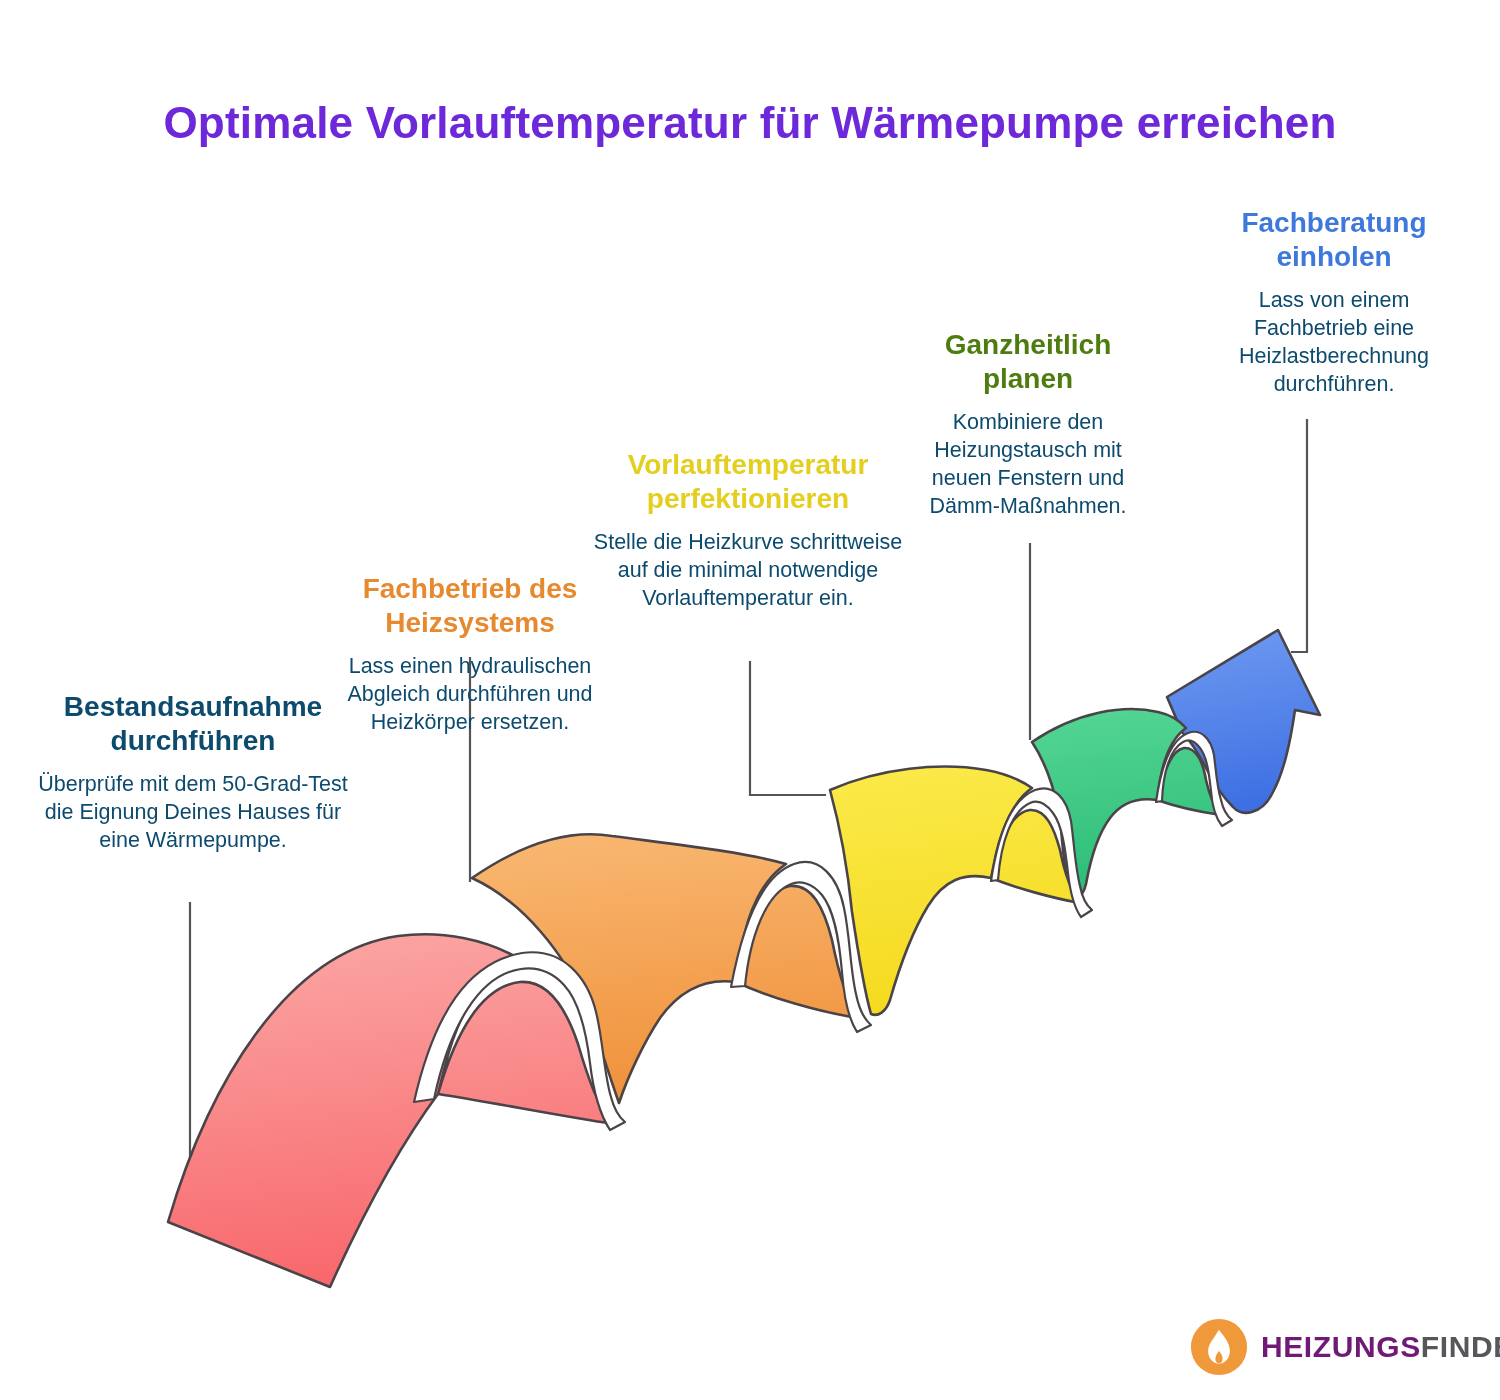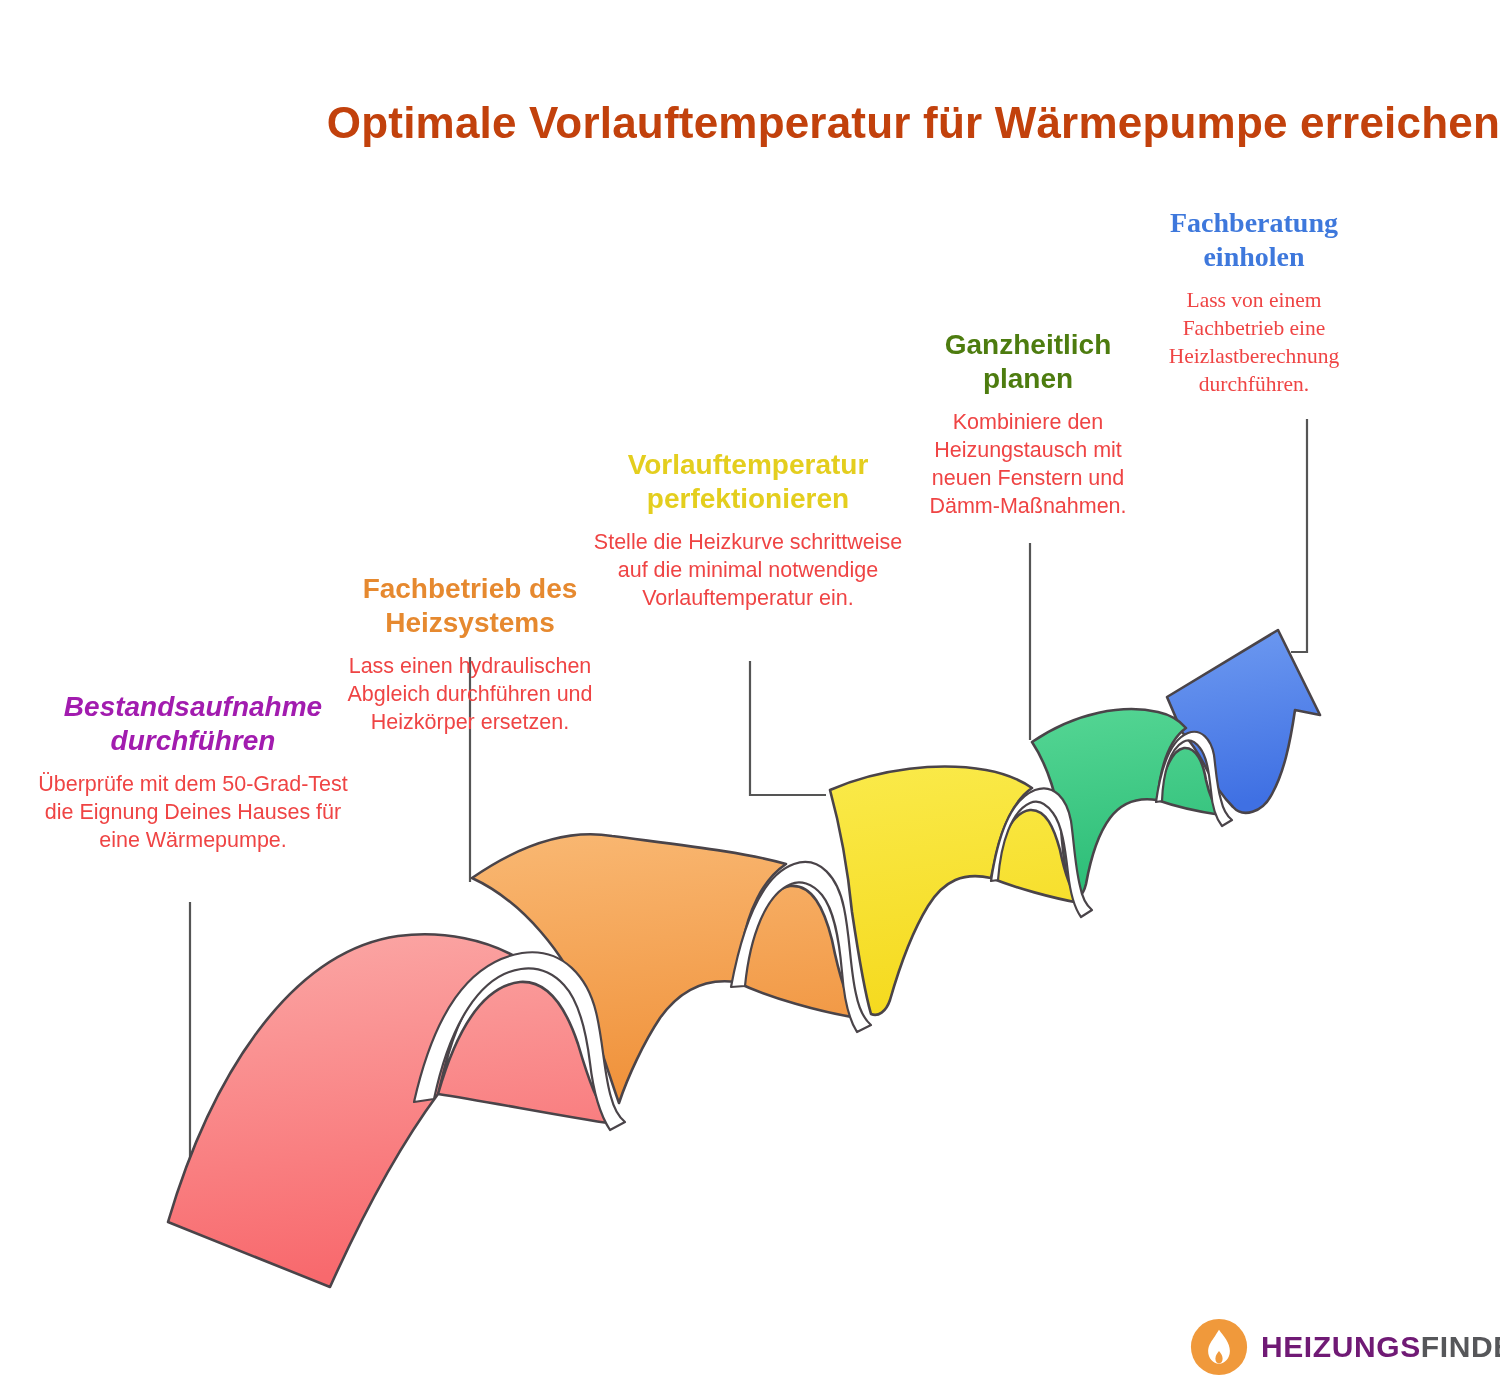--- a/index.html
+++ b/index.html
@@ -2,35 +2,35 @@
 <html><head>
 <meta charset="utf-8">
 <style>
   html,body{margin:0;padding:0;background:#ffffff;}
   .canvas{
     position:relative;width:1500px;height:1400px;background:#ffffff;
     font-family:"Liberation Sans", sans-serif;overflow:hidden;
   }
   .title{
     position:absolute;top:98px;left:0;width:100%;
-    text-align:right;font-size:44px;font-weight:700;color:#c2410c;
+    text-align:center;font-size:44px;font-weight:700;color:#6d28d9;
     letter-spacing:0.2px;
   }
   .ribbon-svg{position:absolute;left:0;top:0;}
   .seg{stroke:#4a4449;stroke-width:2.6;stroke-linejoin:round;}
   .gap{fill:#ffffff;stroke:#4a4449;stroke-width:2.2;stroke-linejoin:round;}
   .connector{fill:none;stroke:#555555;stroke-width:2.2;}
   .step{position:absolute;text-align:center;}
   .step h2{margin:0;font-size:28px;font-weight:700;line-height:1.22;}
-  .step p{margin:13px 0 0 0;font-size:21.5px;line-height:1.3;color:#ef4444;}
+  .step p{margin:13px 0 0 0;font-size:21.5px;line-height:1.3;color:#0c4a6e;}
   .step-1{left:30px;top:690px;width:326px;}
   .step-2{left:320px;top:572px;width:300px;}
   .step-3{left:588px;top:448px;width:320px;}
   .step-4{left:908px;top:328px;width:240px;}
-  .step-5{left:1134px;top:206px;width:240px;font-family:Liberation Serif, serif;}
+  .step-5{left:1214px;top:206px;width:240px;}
   .logo{
     position:absolute;left:1190px;top:1318px;
     display:flex;align-items:center;gap:13px;
   }
   .logo-text{font-size:30px;font-weight:700;letter-spacing:0.6px;white-space:nowrap;}
   .logo-text .brand1{color:#701a75;}
   .logo-text .brand2{color:#56575a;}
 </style>
 </head>
 <body>
@@ -150,21 +150,21 @@
          C564,947 588,979 596,1012
          C603,1040 604,1074 611,1097
          C614,1109 619,1117 625,1122
          L610,1130 C599,1113 593,1089 590,1063
          C586,1030 579,1001 564,985
          C551,971 535,967 521,969
          C480,975 450,1024 434,1099 Z"></path>
   </svg>
 
   <div class="step step-1">
-    <h2 style="color: #a21caf; font-style: italic;">Bestandsaufnahme durchführen</h2>
+    <h2 style="color: #0c4a6e;">Bestandsaufnahme durchführen</h2>
     <p>Überprüfe mit dem 50-Grad-Test die Eignung Deines Hauses für eine Wärmepumpe.</p>
   </div>
   <div class="step step-2">
     <h2 style="color: rgb(230, 137, 47);">Fachbetrieb des Heizsystems</h2>
     <p>Lass einen hydraulischen Abgleich durchführen und Heizkörper ersetzen.</p>
   </div>
   <div class="step step-3">
     <h2 style="color: rgb(228, 206, 30);">Vorlauftemperatur perfektionieren</h2>
     <p>Stelle die Heizkurve schrittweise auf die minimal notwendige Vorlauftemperatur ein.</p>
   </div>

